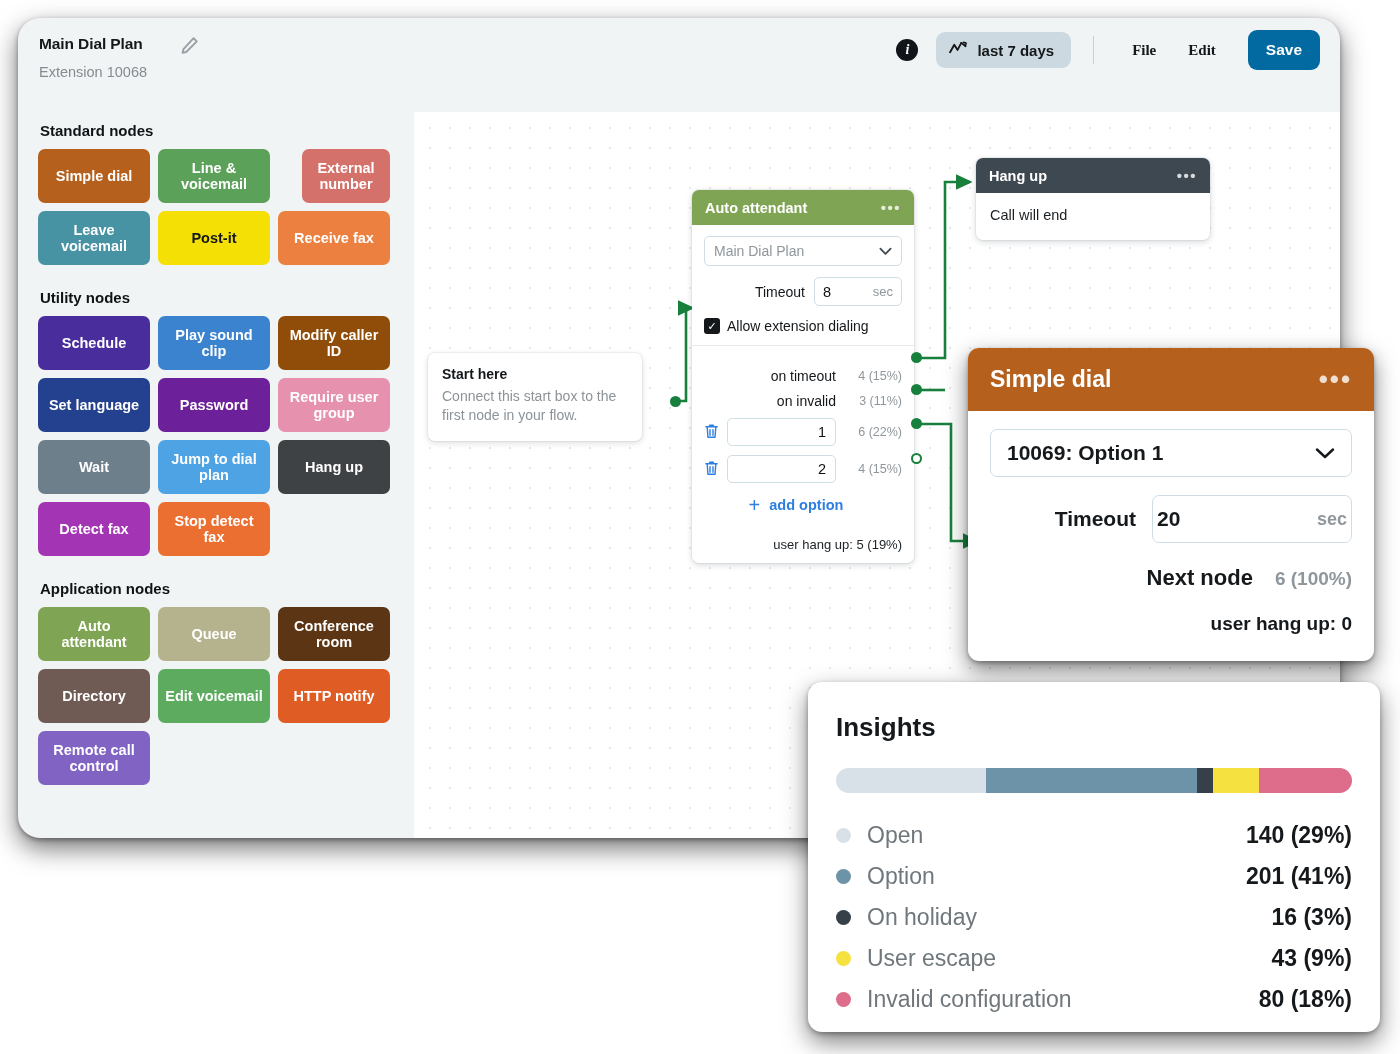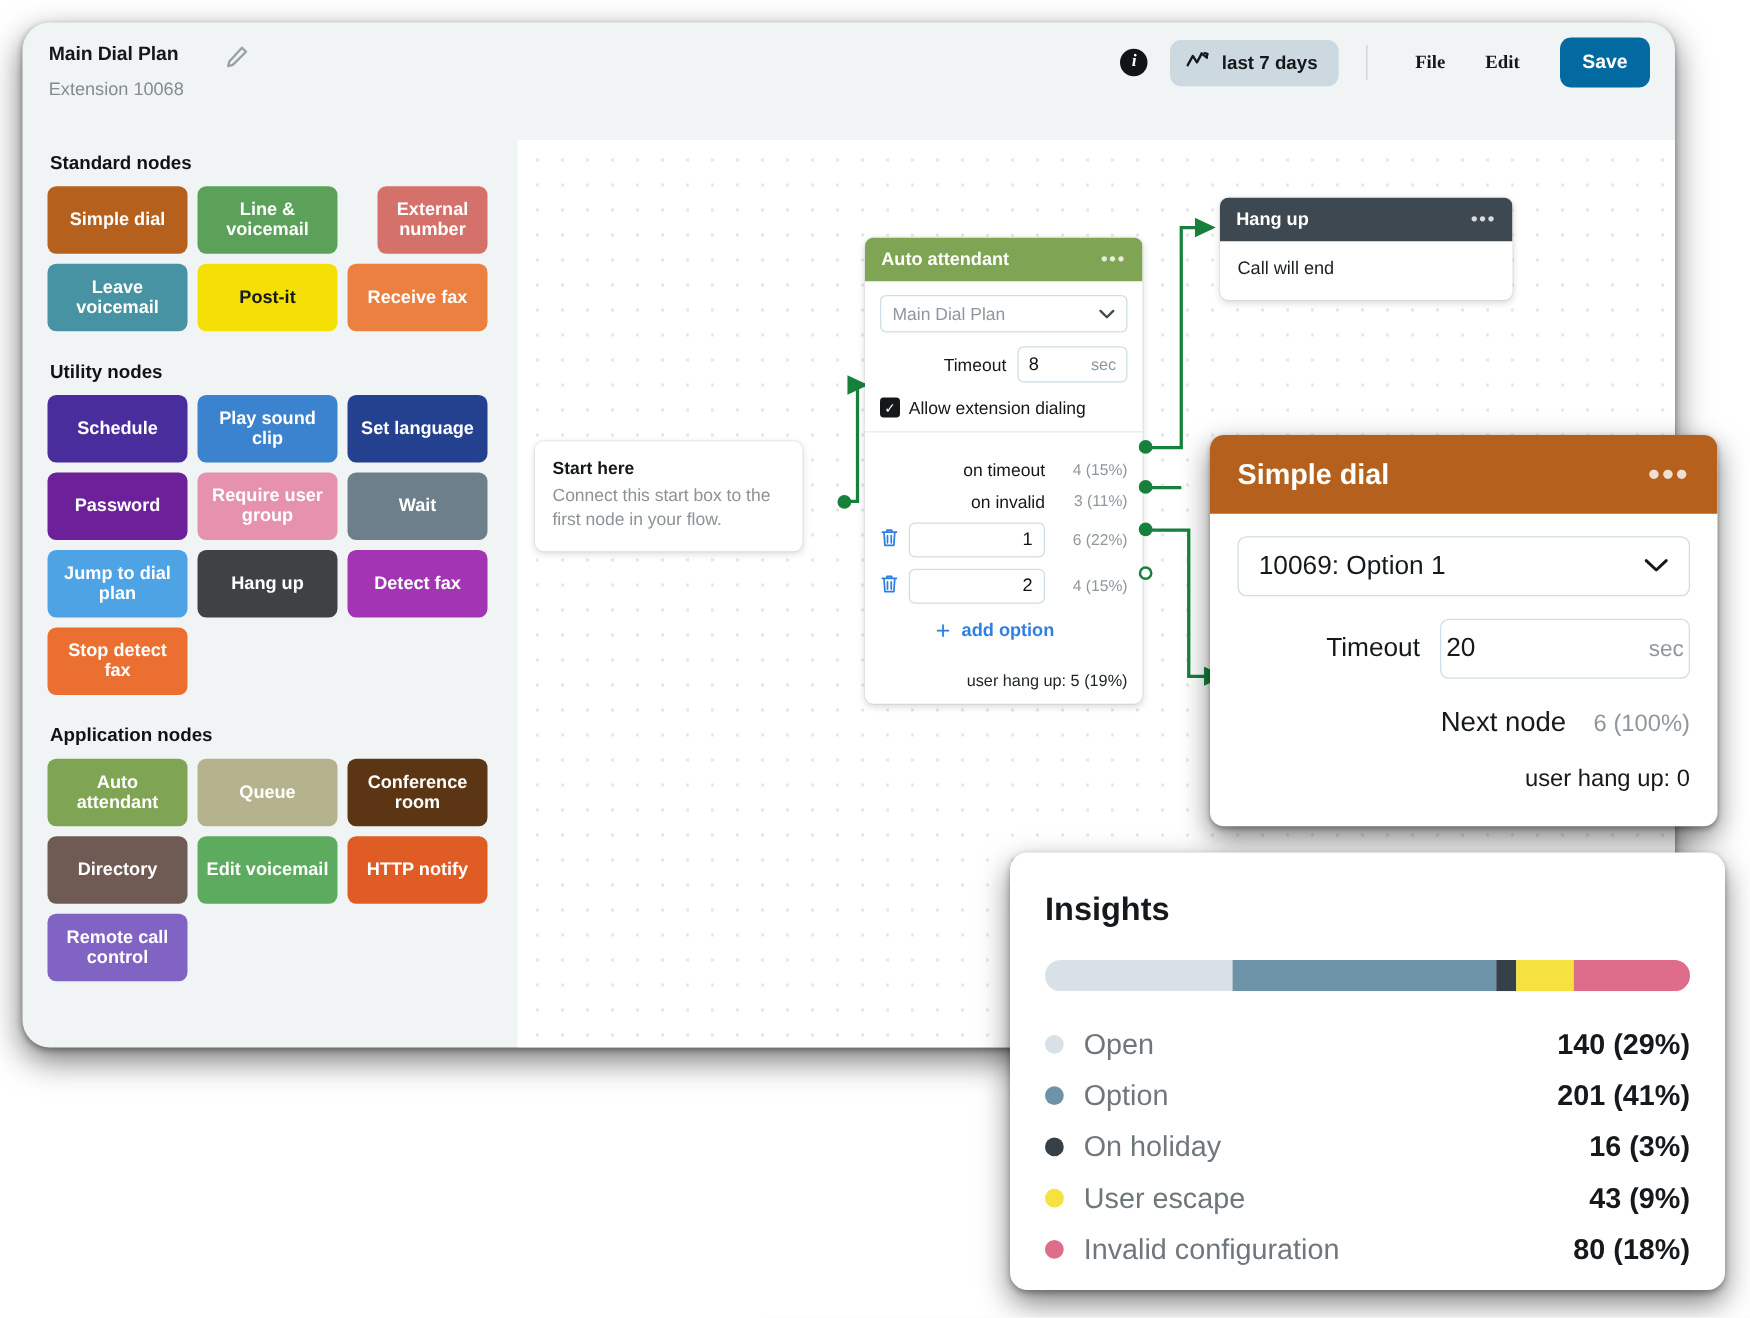--- a/index.html
+++ b/index.html
@@ -191,21 +191,21 @@
     background: #ffffff; border-radius: 11px;
     box-shadow: 0 9px 22px rgba(0,0,0,0.5), 0 2px 4px rgba(0,0,0,0.3);
     overflow: hidden;
   }
   .sd-head {
     background: #b5611d; color: #fff;
     padding: 16px 22px; display: flex; align-items: center; justify-content: space-between;
     font-size: 23px; font-weight: 700;
   }
   .sd-head .dots { font-size: 26px; letter-spacing: 2px; }
-  .sd-body { padding: 18px 22px 26px; }
+  .sd-body { padding: 18px 22px 26px; font-weight: bold; }
   .sd-select {
     width: 100%; height: 48px; border: 1px solid #cfdde6; border-radius: 7px;
     display: flex; align-items: center; justify-content: space-between;
     padding: 0 16px; font-size: 21px; color: #15191c; background: #fff;
     cursor: pointer;
   }
   .sd-row { display: flex; align-items: center; justify-content: flex-end; gap: 16px; margin-top: 18px; }
   .sd-lbl { font-size: 21px; color: #15191c; }
   .sd-num {
     width: 200px; height: 48px; border: 1px solid #cfdde6; border-radius: 7px;
@@ -283,20 +283,21 @@
       <div class="node-chip" style="background: rgb(212, 113, 106); color: rgb(255, 255, 255); margin-left: 24px;">External number</div>
       <div class="node-chip" style="background: rgb(71, 146, 163); color: rgb(255, 255, 255);">Leave voicemail</div>
       <div class="node-chip" style="background: rgb(245, 224, 5); color: rgb(20, 24, 27);">Post-it</div>
       <div class="node-chip" style="background: rgb(236, 128, 64); color: rgb(255, 255, 255);">Receive fax</div>
     </div>
 
     <div class="pal-head">Utility nodes</div>
     <div class="pal-grid">
       <div class="node-chip" style="background: rgb(74, 45, 156); color: rgb(255, 255, 255);">Schedule</div>
       <div class="node-chip" style="background: rgb(59, 130, 207); color: rgb(255, 255, 255);">Play sound clip</div>
+      <div class="node-chip" style="background: rgb(143, 77, 9); color: rgb(255, 255, 255);">Modify caller ID</div>
       <div class="node-chip" style="background: rgb(36, 65, 143); color: rgb(255, 255, 255);">Set language</div>
       <div class="node-chip" style="background: rgb(108, 32, 153); color: rgb(255, 255, 255);">Password</div>
       <div class="node-chip" style="background: rgb(230, 145, 174); color: rgb(255, 255, 255);">Require user group</div>
       <div class="node-chip" style="background: rgb(109, 127, 138); color: rgb(255, 255, 255);">Wait</div>
       <div class="node-chip" style="background: rgb(78, 163, 229); color: rgb(255, 255, 255);">Jump to dial plan</div>
       <div class="node-chip" style="background: rgb(63, 66, 68); color: rgb(255, 255, 255);">Hang up</div>
       <div class="node-chip" style="background: rgb(163, 53, 180); color: rgb(255, 255, 255);">Detect fax</div>
       <div class="node-chip" style="background: rgb(236, 111, 50); color: rgb(255, 255, 255);">Stop detect fax</div>
     </div>
 

